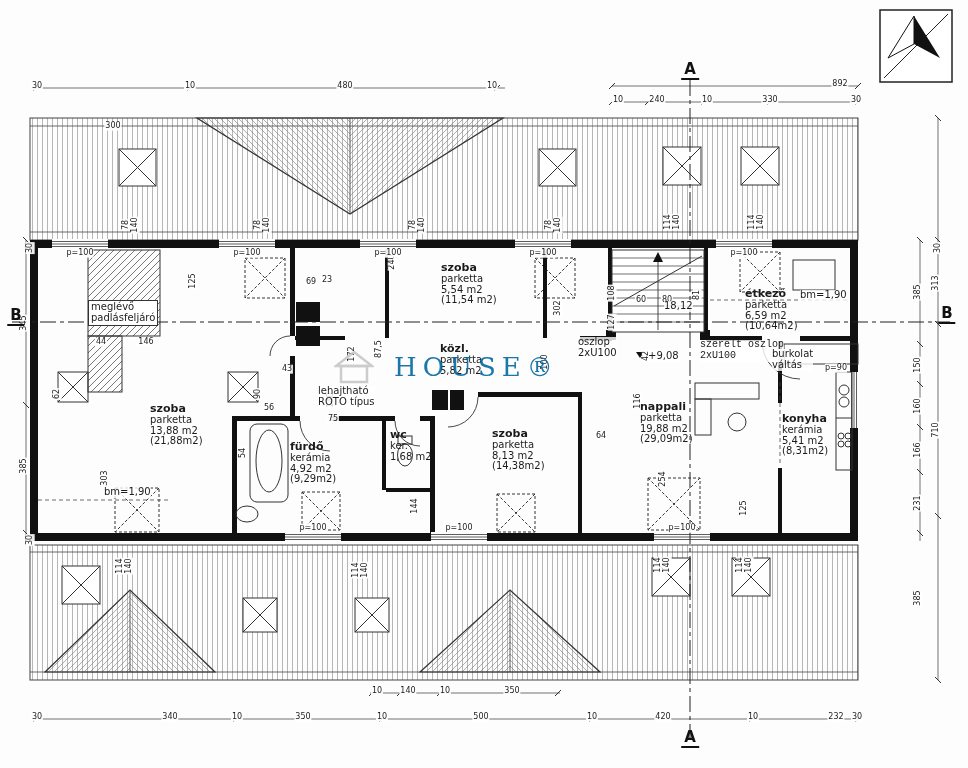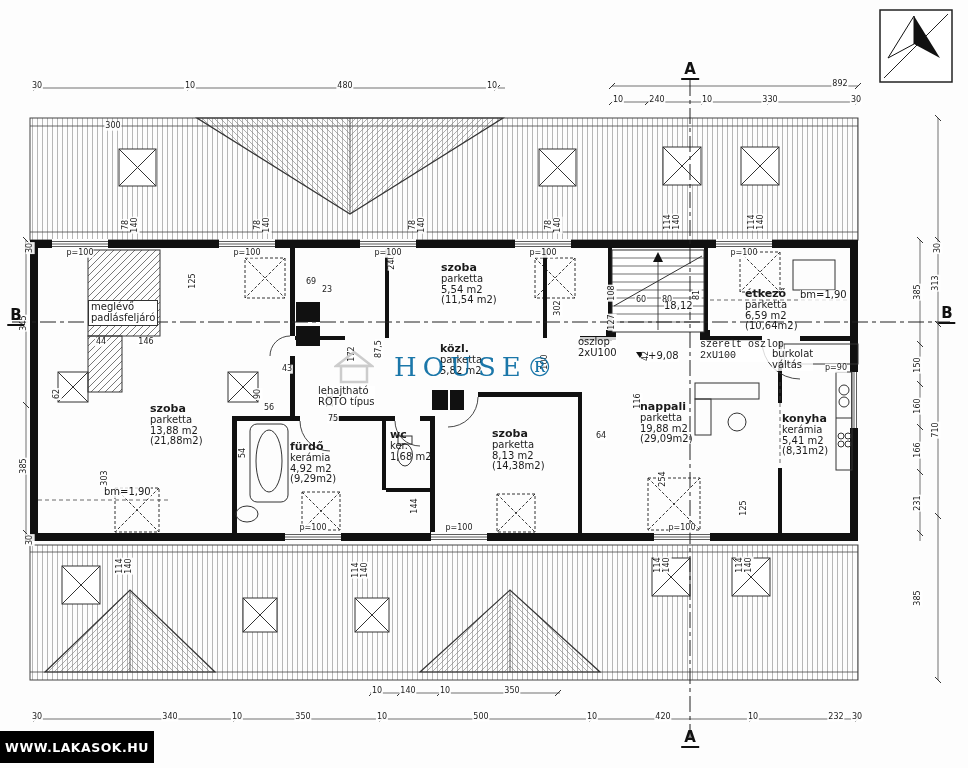--- a/index.html
+++ b/index.html
@@ -364,21 +364,21 @@
       <div class="txt dim" style="left: 129px; top: 566px; transform: translate(-50%, -50%) rotate(-90deg);">140</div>
       <div class="txt dim" style="left: 356px; top: 570px; transform: translate(-50%, -50%) rotate(-90deg);">114</div>
       <div class="txt dim" style="left: 365px; top: 570px; transform: translate(-50%, -50%) rotate(-90deg);">140</div>
       <div class="txt dim" style="left: 658px; top: 565px; transform: translate(-50%, -50%) rotate(-90deg);">114</div>
       <div class="txt dim" style="left: 667px; top: 565px; transform: translate(-50%, -50%) rotate(-90deg);">140</div>
       <div class="txt dim" style="left: 740px; top: 565px; transform: translate(-50%, -50%) rotate(-90deg);">114</div>
       <div class="txt dim" style="left: 749px; top: 565px; transform: translate(-50%, -50%) rotate(-90deg);">140</div>
       <div class="txt dim" style="left: 392px; top: 262px; transform: translate(-50%, -50%) rotate(-90deg);">240</div>
       <div class="txt dim" style="left: 193px; top: 281px; transform: translate(-50%, -50%) rotate(-90deg);">125</div>
       <div class="txt dim" style="left: 311px; top: 282px;">69</div>
-      <div class="txt dim" style="left: 327px; top: 290px; text-align: right;">23</div>
+      <div class="txt dim" style="left: 327px; top: 280px; text-align: right;">23</div>
       <div class="txt dim" style="left: 558px; top: 308px; transform: translate(-50%, -50%) rotate(-90deg);">302</div>
       <div class="txt dim" style="left: 612px; top: 293px; transform: translate(-50%, -50%) rotate(-90deg);">108</div>
       <div class="txt dim" style="left: 641px; top: 300px;">60</div>
       <div class="txt dim" style="left: 667px; top: 300px;">80</div>
       <div class="txt dim" style="left: 697px; top: 295px; transform: translate(-50%, -50%) rotate(-90deg);">81</div>
       <div class="txt dim" style="left: 612px; top: 322px; transform: translate(-50%, -50%) rotate(-90deg);">127</div>
       <div class="txt dim" style="left: 646px; top: 356px; transform: translate(-50%, -50%) rotate(-90deg);">42</div>
       <div class="txt dim" style="left: 545px; top: 362px; transform: translate(-50%, -50%) rotate(-90deg);">100</div>
       <div class="txt dim" style="left: 352px; top: 354px; transform: translate(-50%, -50%) rotate(-90deg);">172</div>
       <div class="txt dim" style="left: 379px; top: 349px; transform: translate(-50%, -50%) rotate(-90deg);">87,5</div>
@@ -504,17 +504,14 @@
   <div class="section-letter" style="left:947px;top:304px;">B</div>
 
   <div class="watermark">
     <svg width="40" height="34" viewBox="0 0 40 34">
       <polygon points="20,2 38,16 2,16" fill="none" stroke="#c7c7c7" stroke-width="2.5"></polygon>
       <rect x="7" y="16" width="26" height="16" fill="none" stroke="#c7c7c7" stroke-width="2.5"></rect>
     </svg>
     <span class="watermark-text">HOUSE®</span>
   </div>
 
-  <div class="footer">
-    <span>WWW.LAKASOK.HU</span>
-  </div>
 
 </div>
 
 </body></html>

